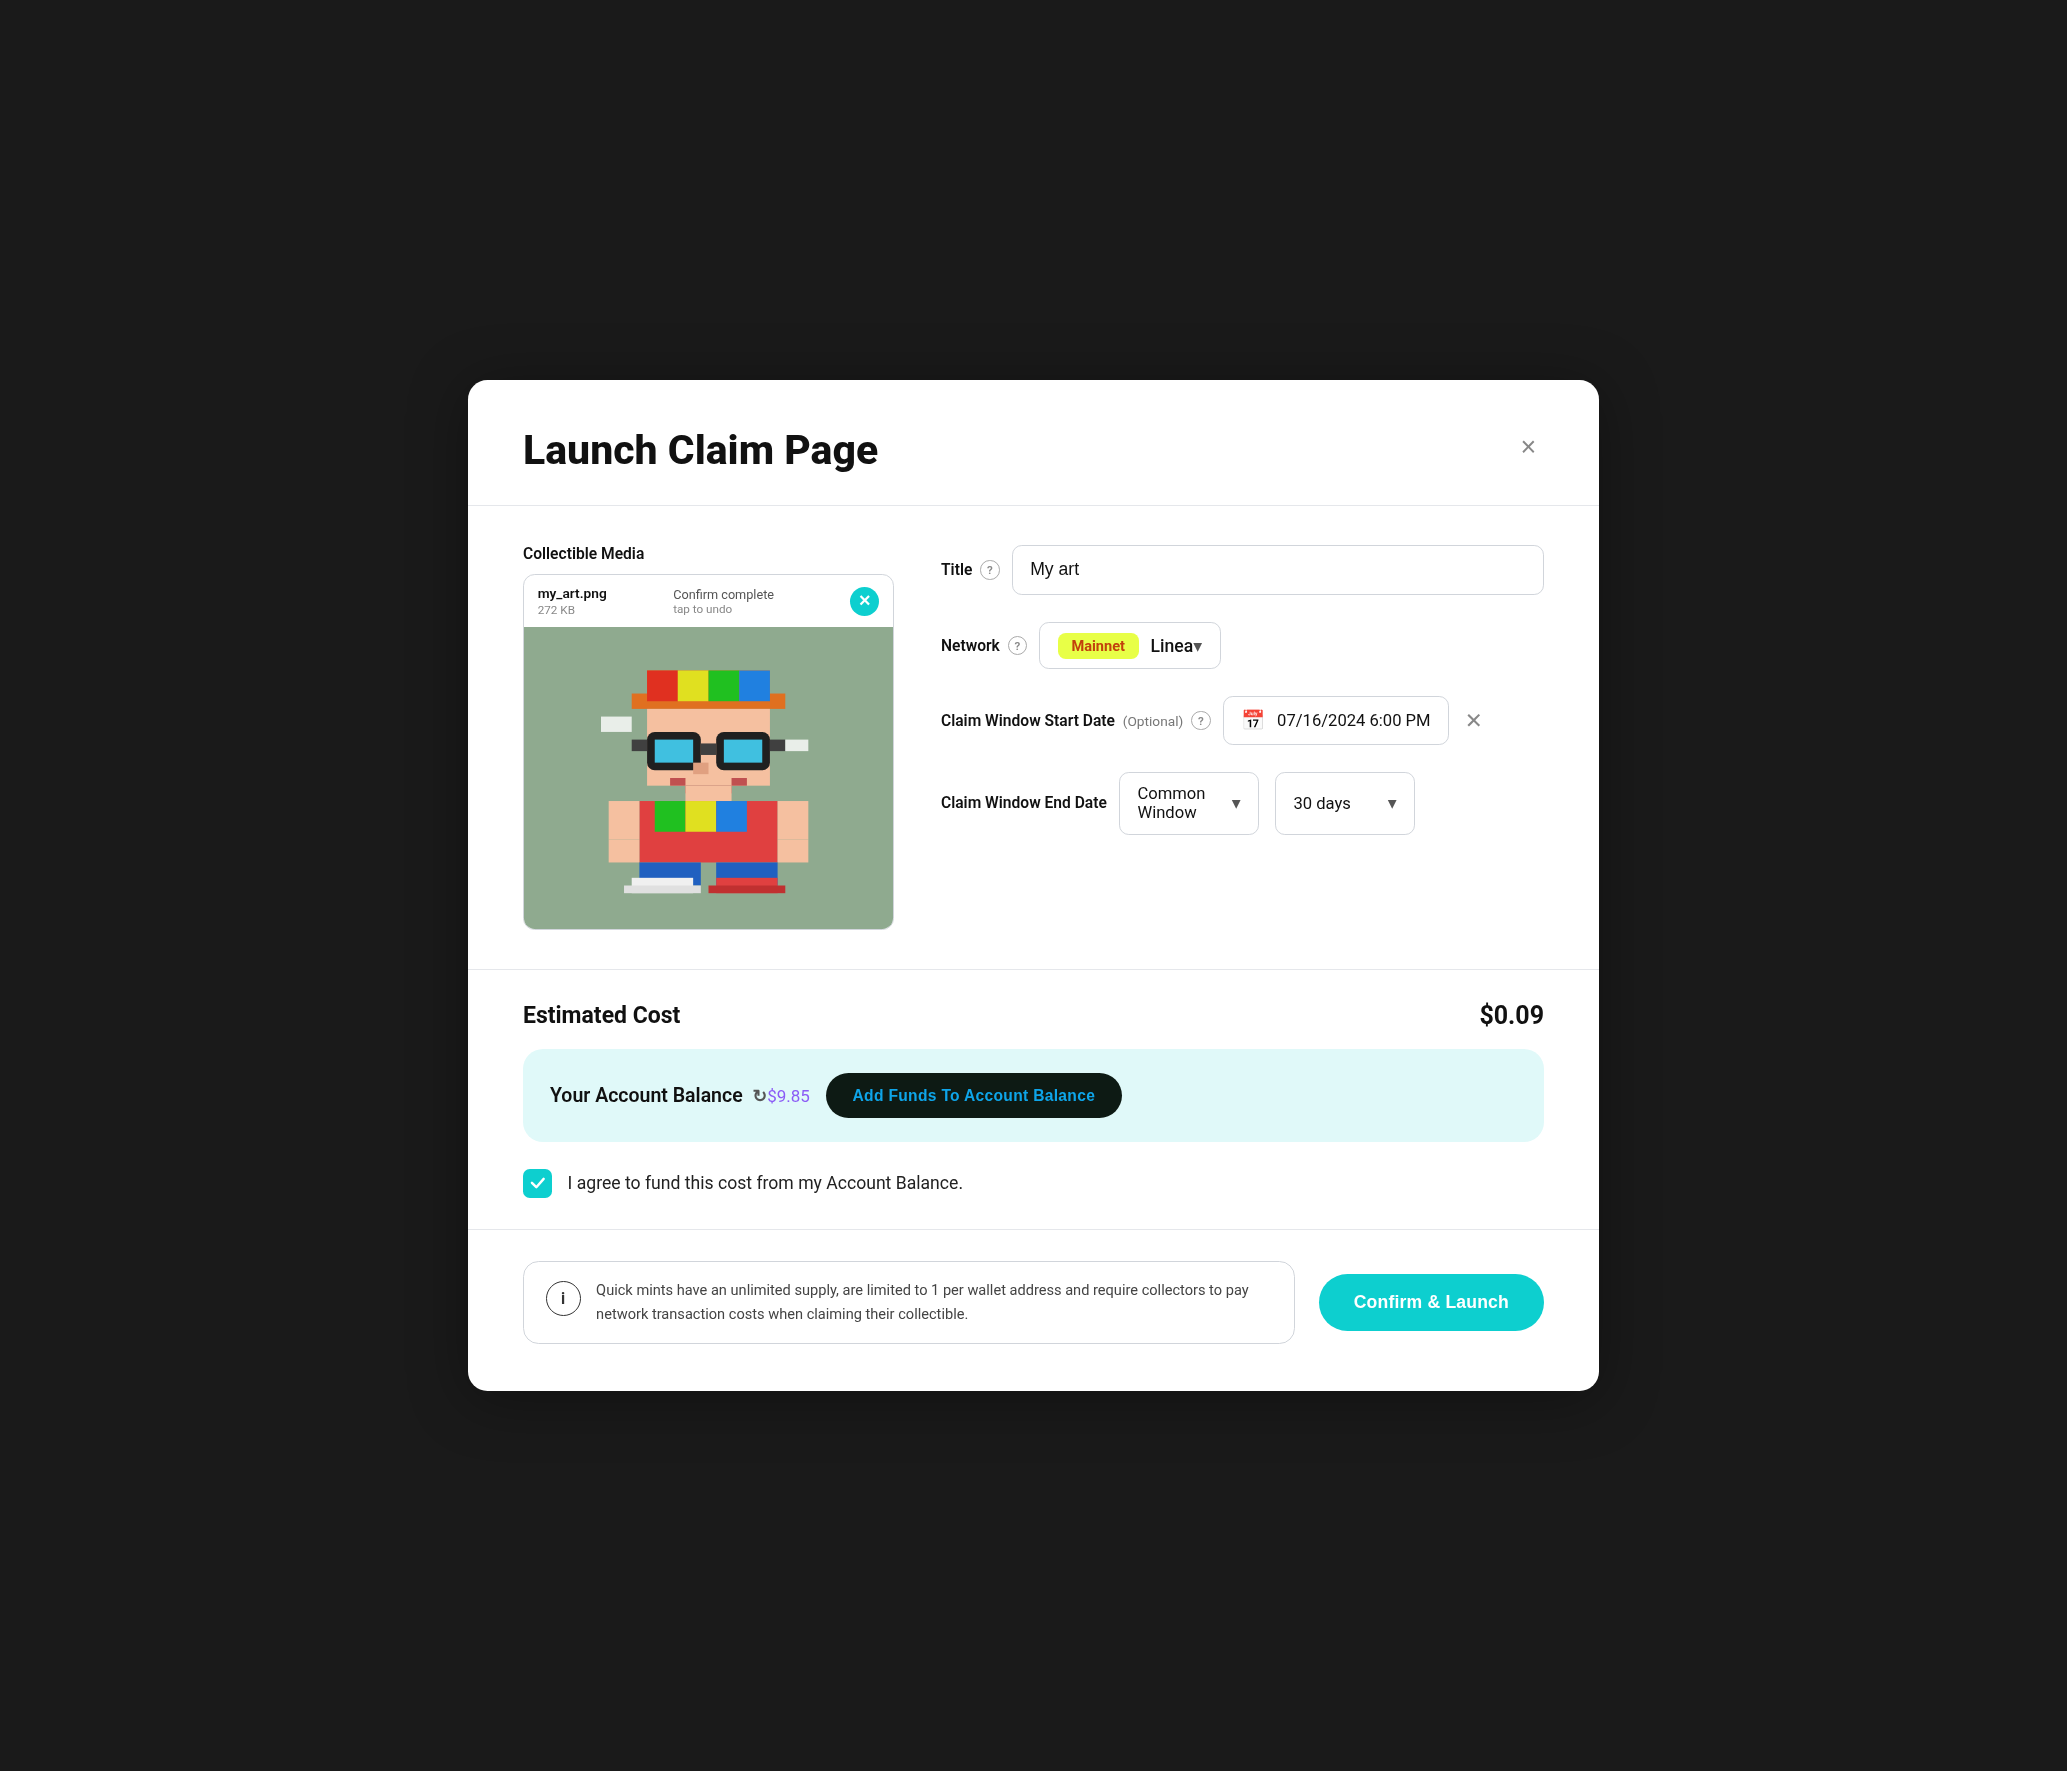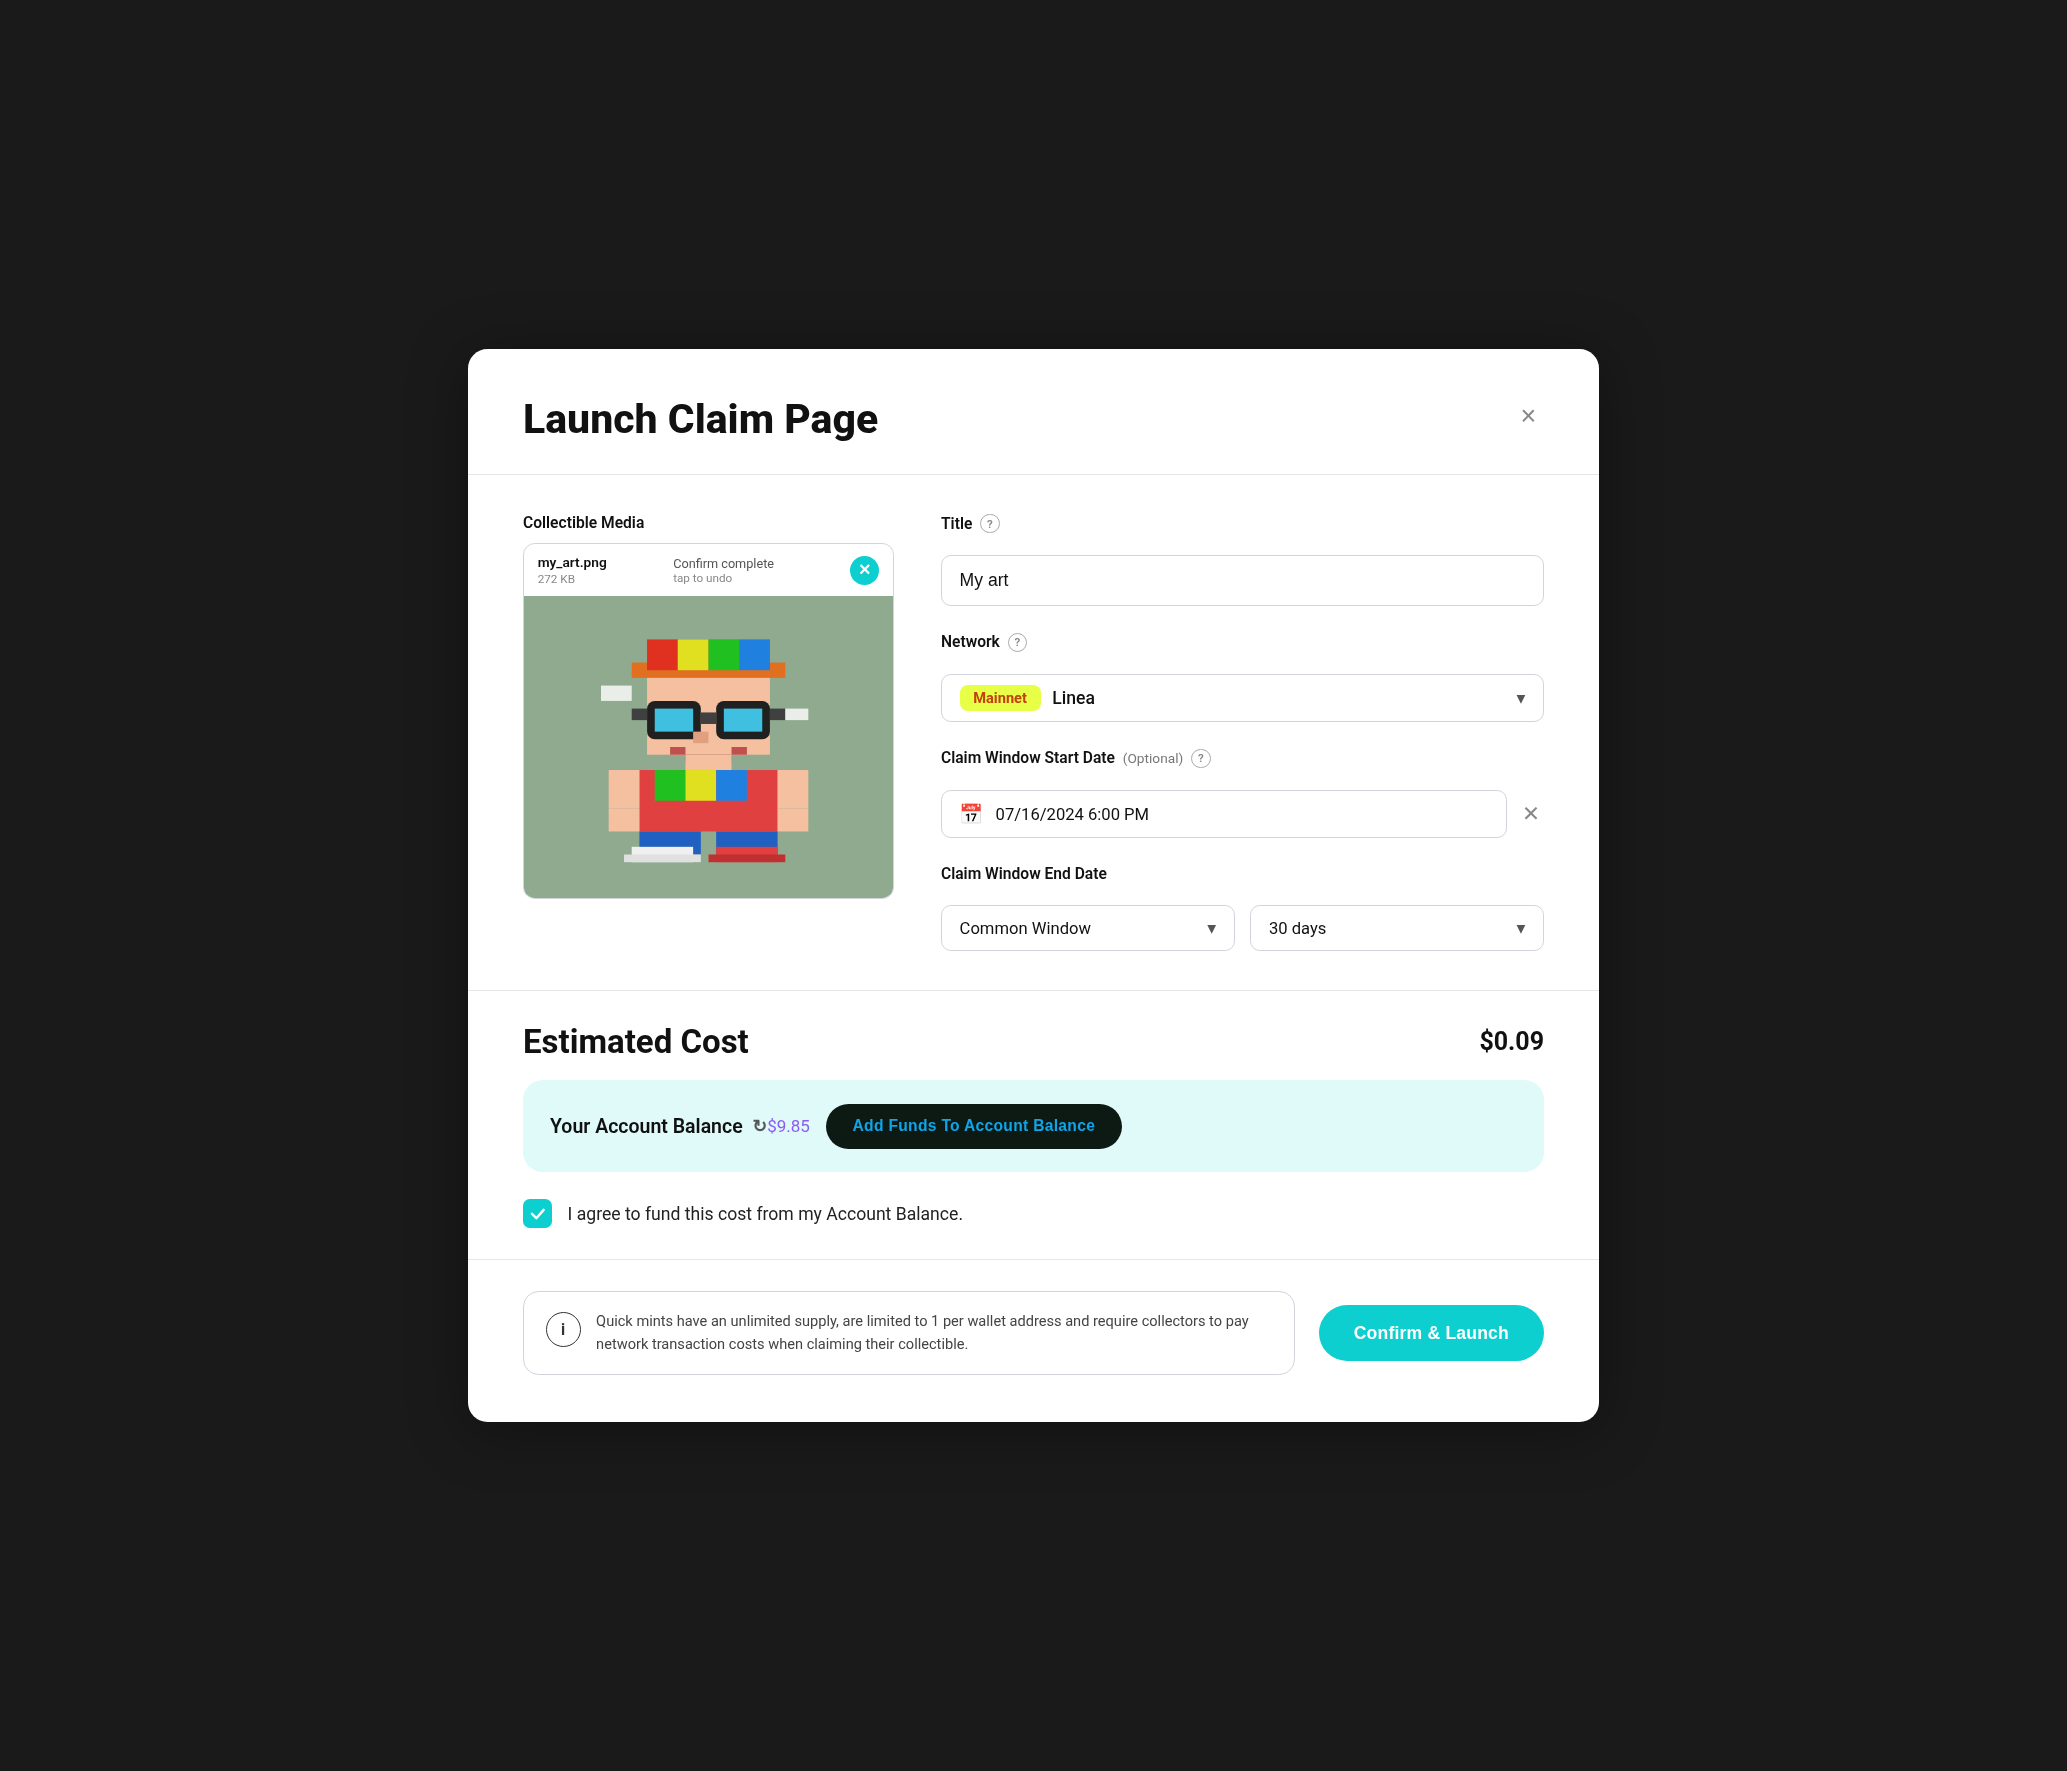--- a/index.html
+++ b/index.html
@@ -120,22 +120,22 @@
       position: relative;
     }
     .fields-section {
       flex: 1;
       display: flex;
       flex-direction: column;
       gap: 27px;
     }
     .field-group {
       display: flex;
-      flex-direction: column;
-      gap: 22px;
+      flex-direction: row;
+      gap: 12px;
     }
     .field-label {
       font-size: 15.6px;
       font-weight: 600;
       color: #111;
       display: flex;
       align-items: center;
       gap: 7.8px;
     }
     .field-label .optional {
@@ -253,21 +253,21 @@
     .cost-section {
       margin-top: 31px;
     }
     .cost-header {
       display: flex;
       align-items: center;
       justify-content: space-between;
       margin-bottom: 19.5px;
     }
     .cost-title {
-      font-size: 33px;
+      font-size: 23px;
       font-weight: 700;
       color: #111;
     }
     .cost-amount {
       font-size: 25px;
       font-weight: 700;
       color: #111;
     }
     .balance-box {
       background: #e0f9f9;

